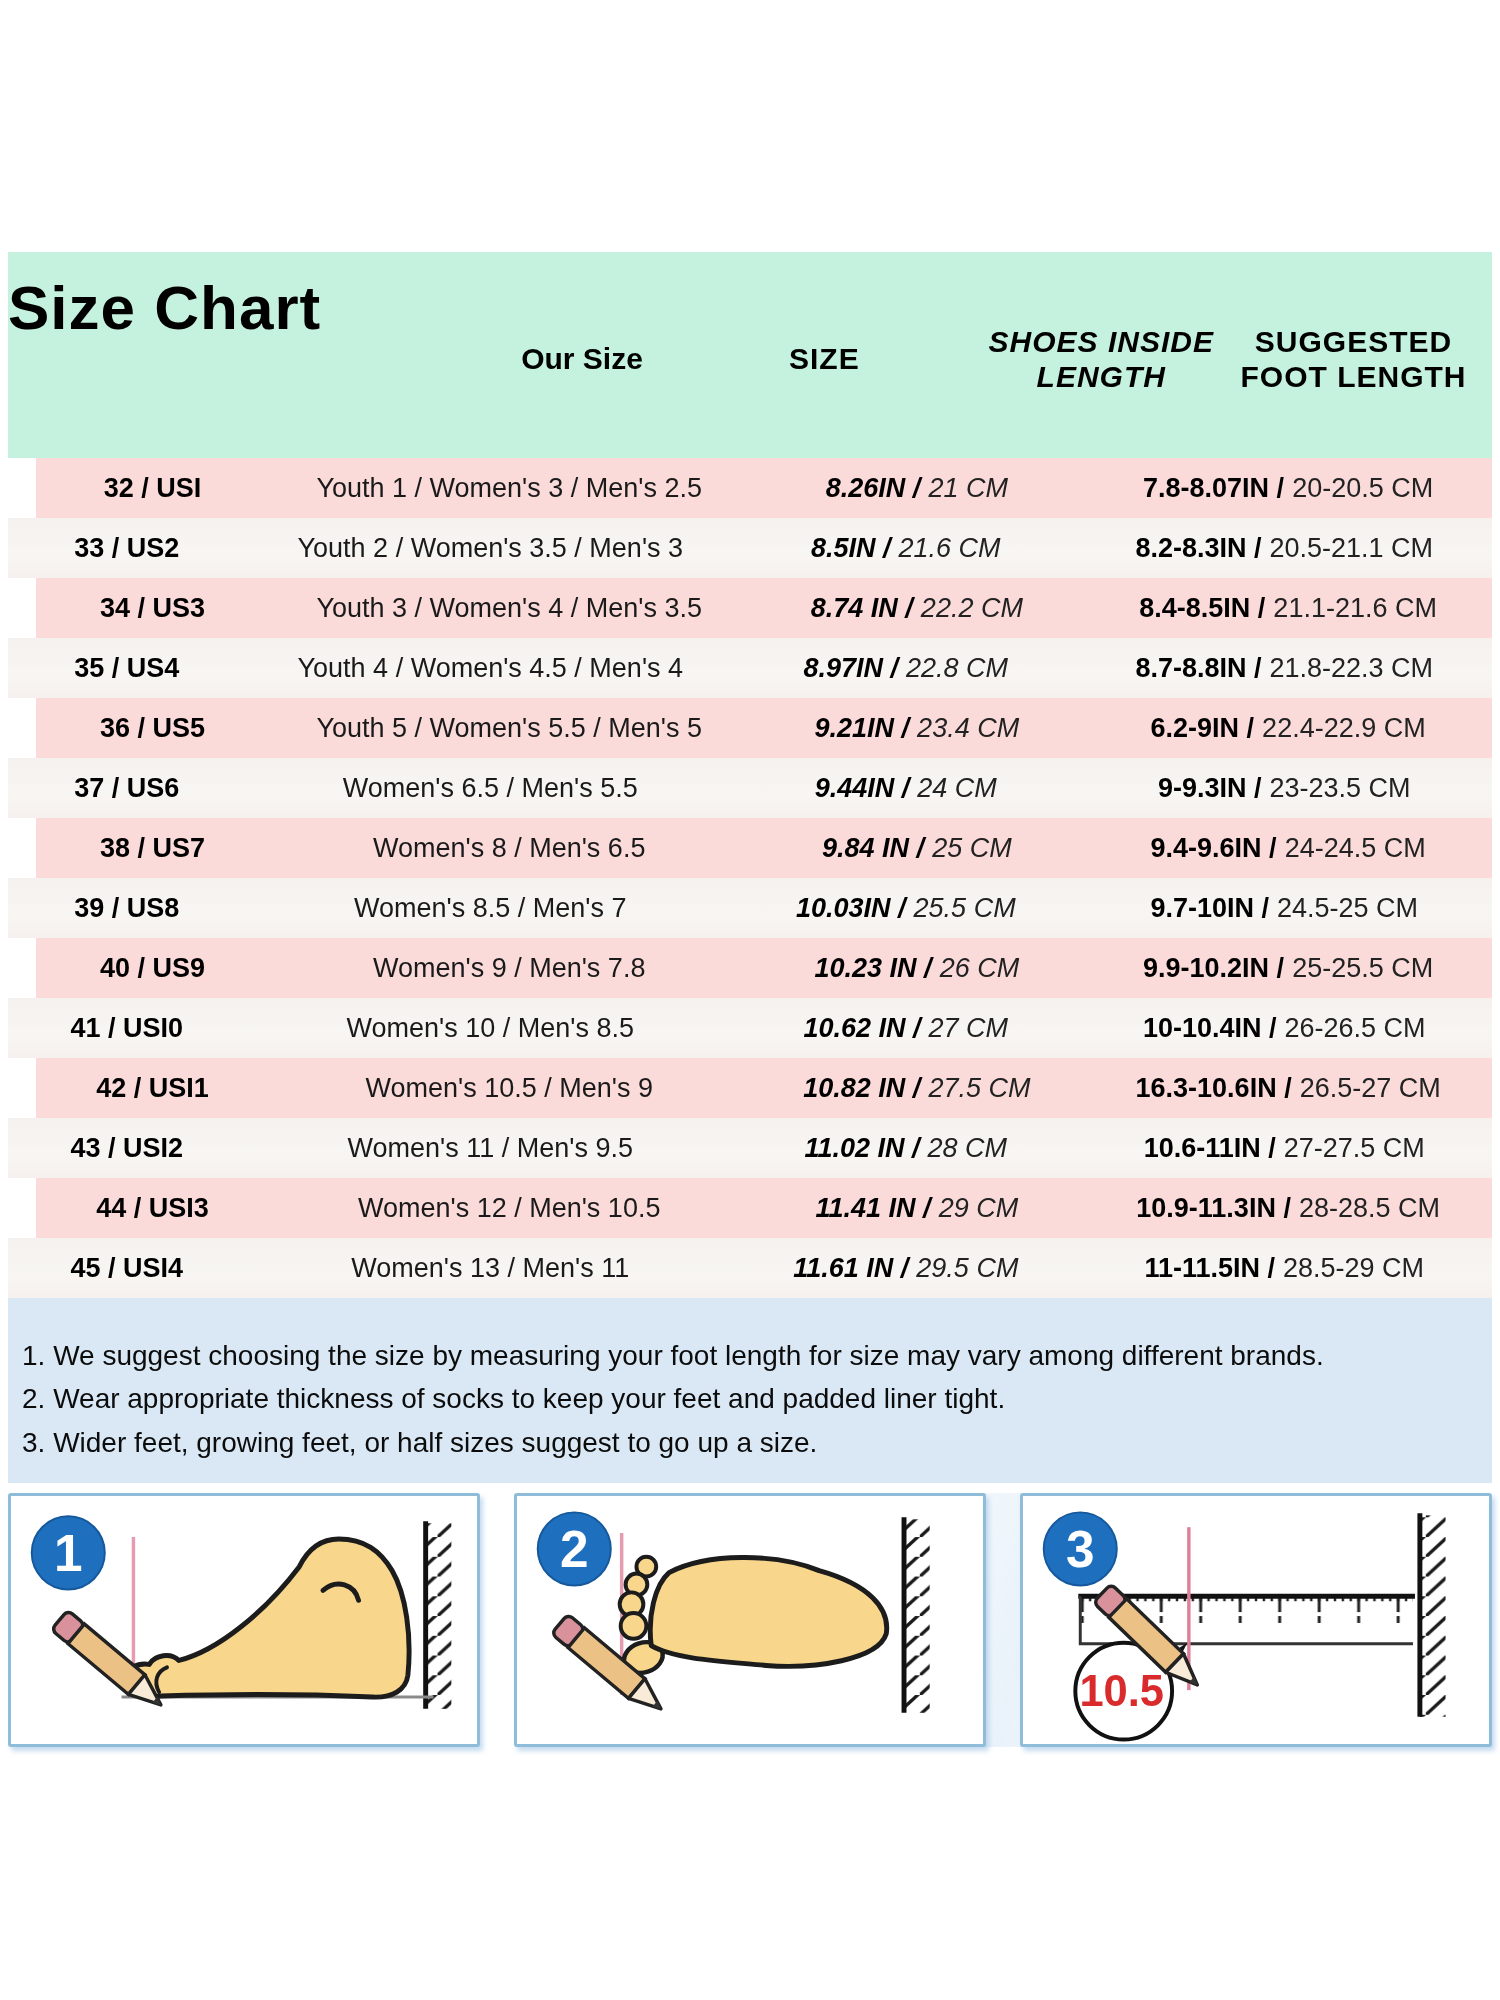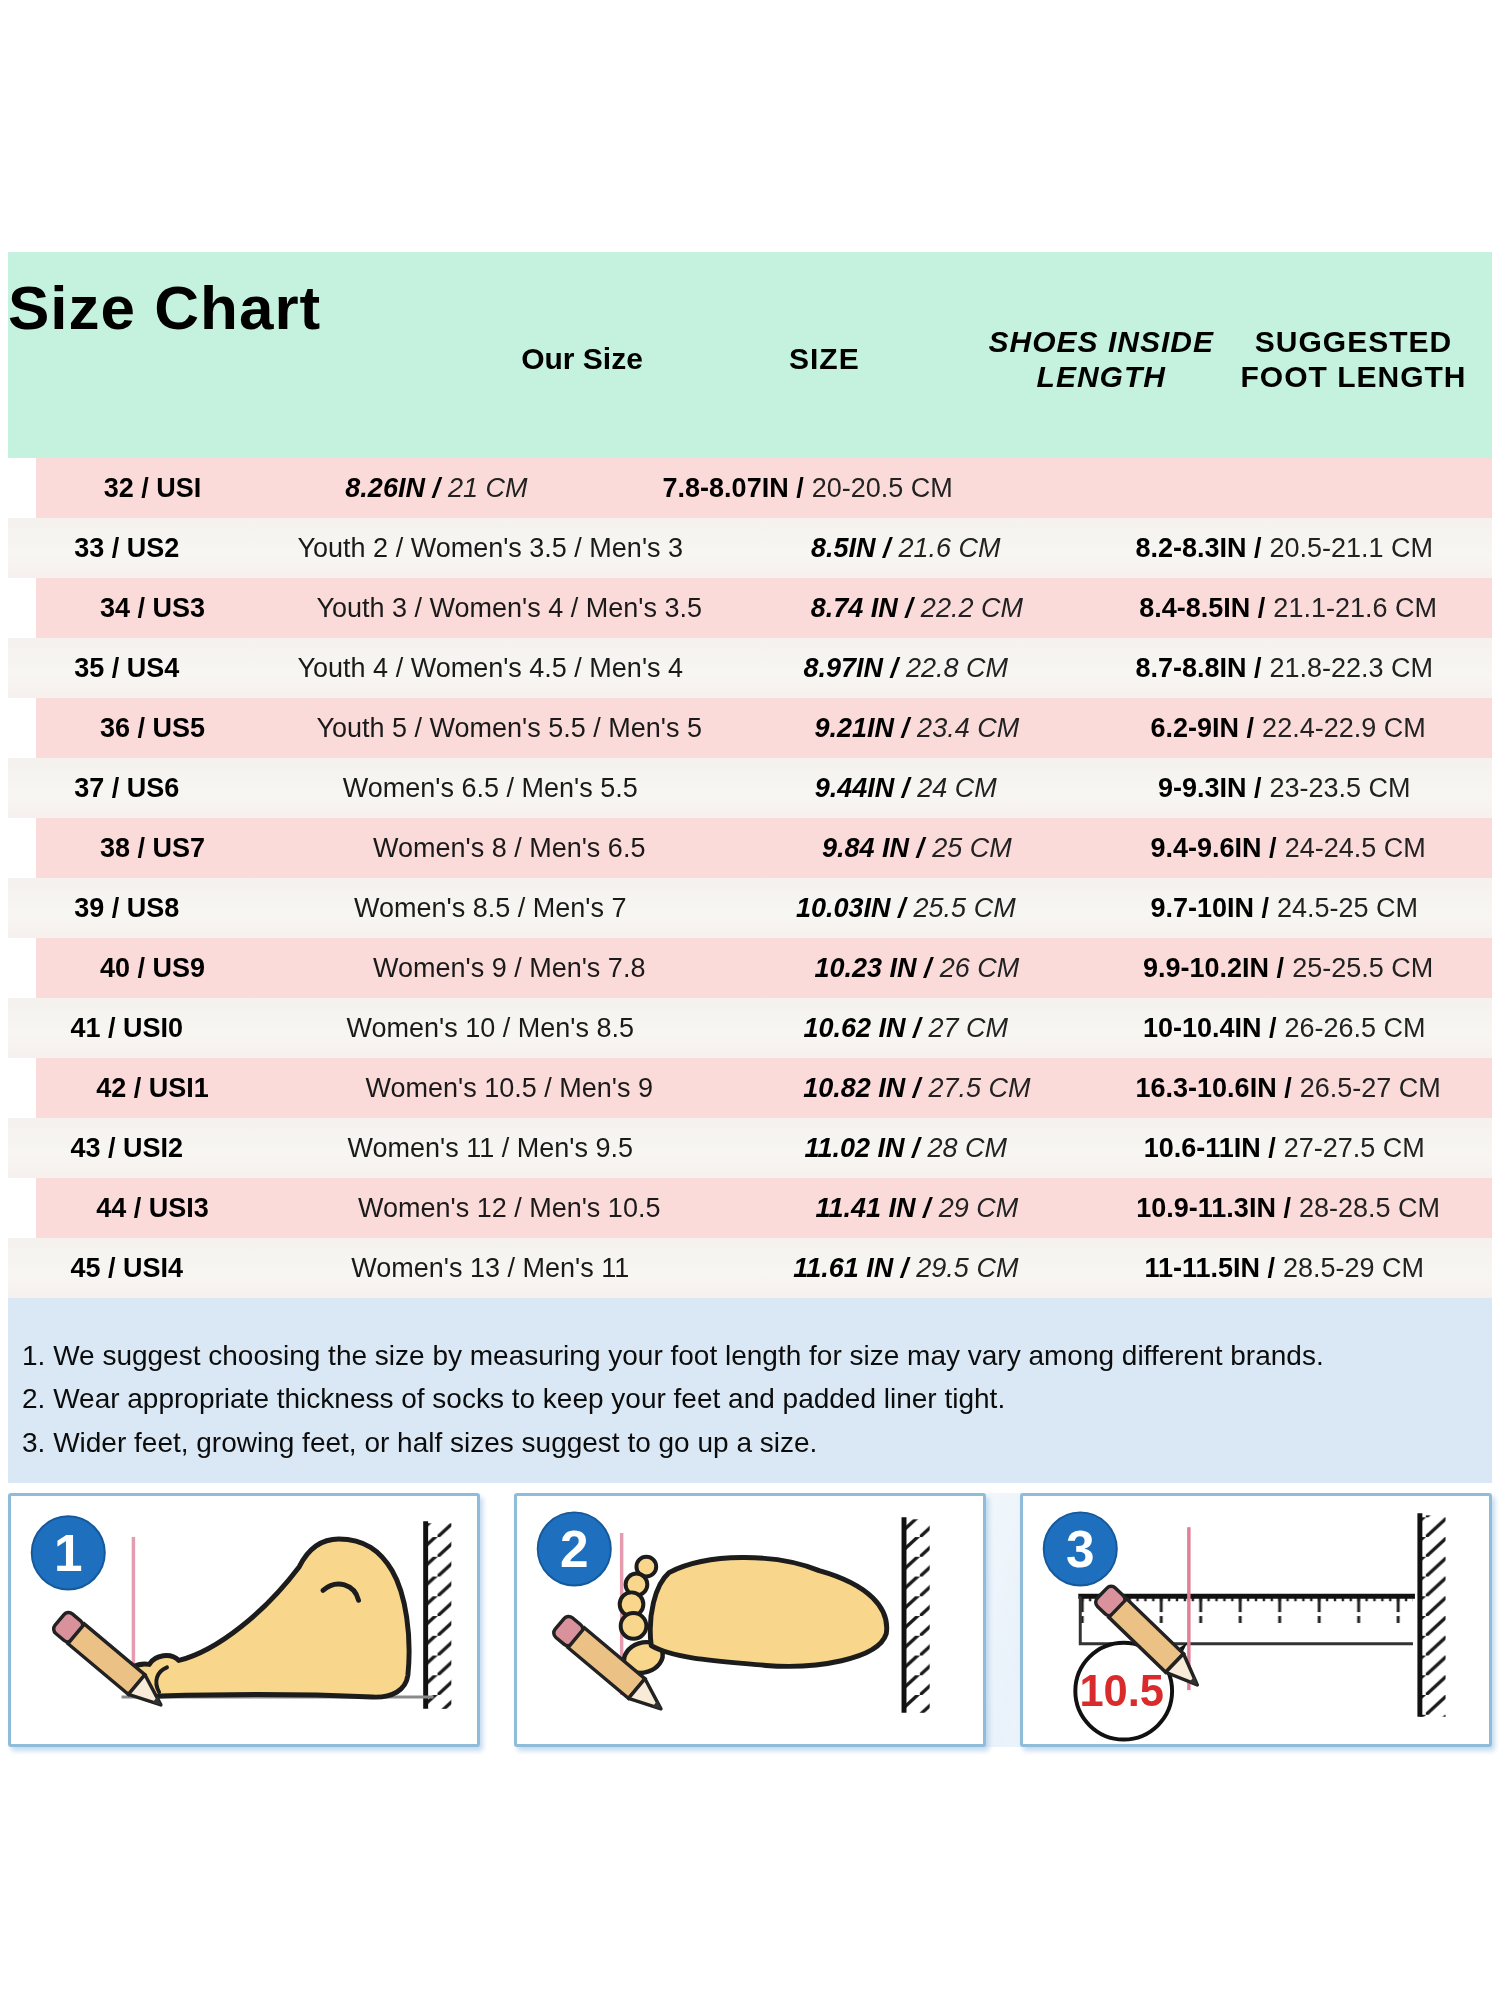--- a/index.html
+++ b/index.html
@@ -51,20 +51,21 @@
         <div class="col c1">Our Size</div>
         <div class="col c2">SIZE</div>
         <div class="col c3">SHOES INSIDE LENGTH</div>
         <div class="col c4">SUGGESTED FOOT LENGTH</div>
       </div>
     </div>
 
     <div>
       <div class="row pink">
         <div class="cell c1">32 / USI</div>
+        <div class="cell c2">Youth 1 / Women's 3 / Men's 2.5</div>
         <div class="cell c3"><span class="vb">8.26IN /</span><span class="vr">21 CM</span></div>
         <div class="cell c4"><span class="vb">7.8-8.07IN /</span><span class="vr">20-20.5 CM</span></div>
       </div>
       <div class="row light">
         <div class="cell c1">33 / US2</div>
         <div class="cell c2">Youth 2 / Women's 3.5 / Men's 3</div>
         <div class="cell c3"><span class="vb">8.5IN /</span><span class="vr">21.6 CM</span></div>
         <div class="cell c4"><span class="vb">8.2-8.3IN /</span><span class="vr">20.5-21.1 CM</span></div>
       </div>
       <div class="row pink">

